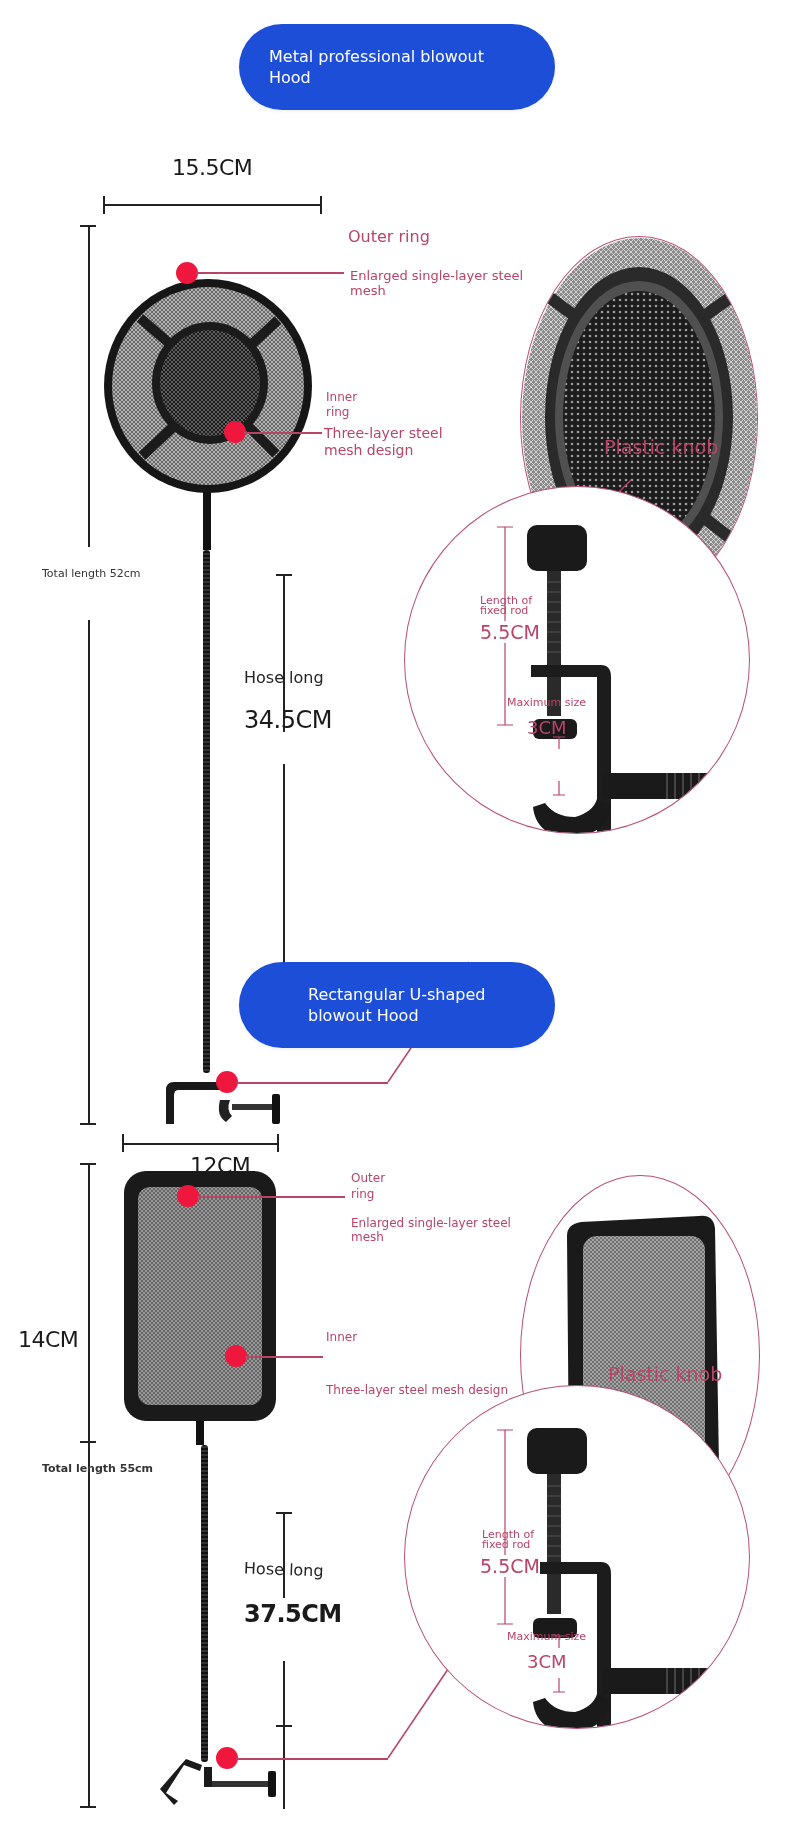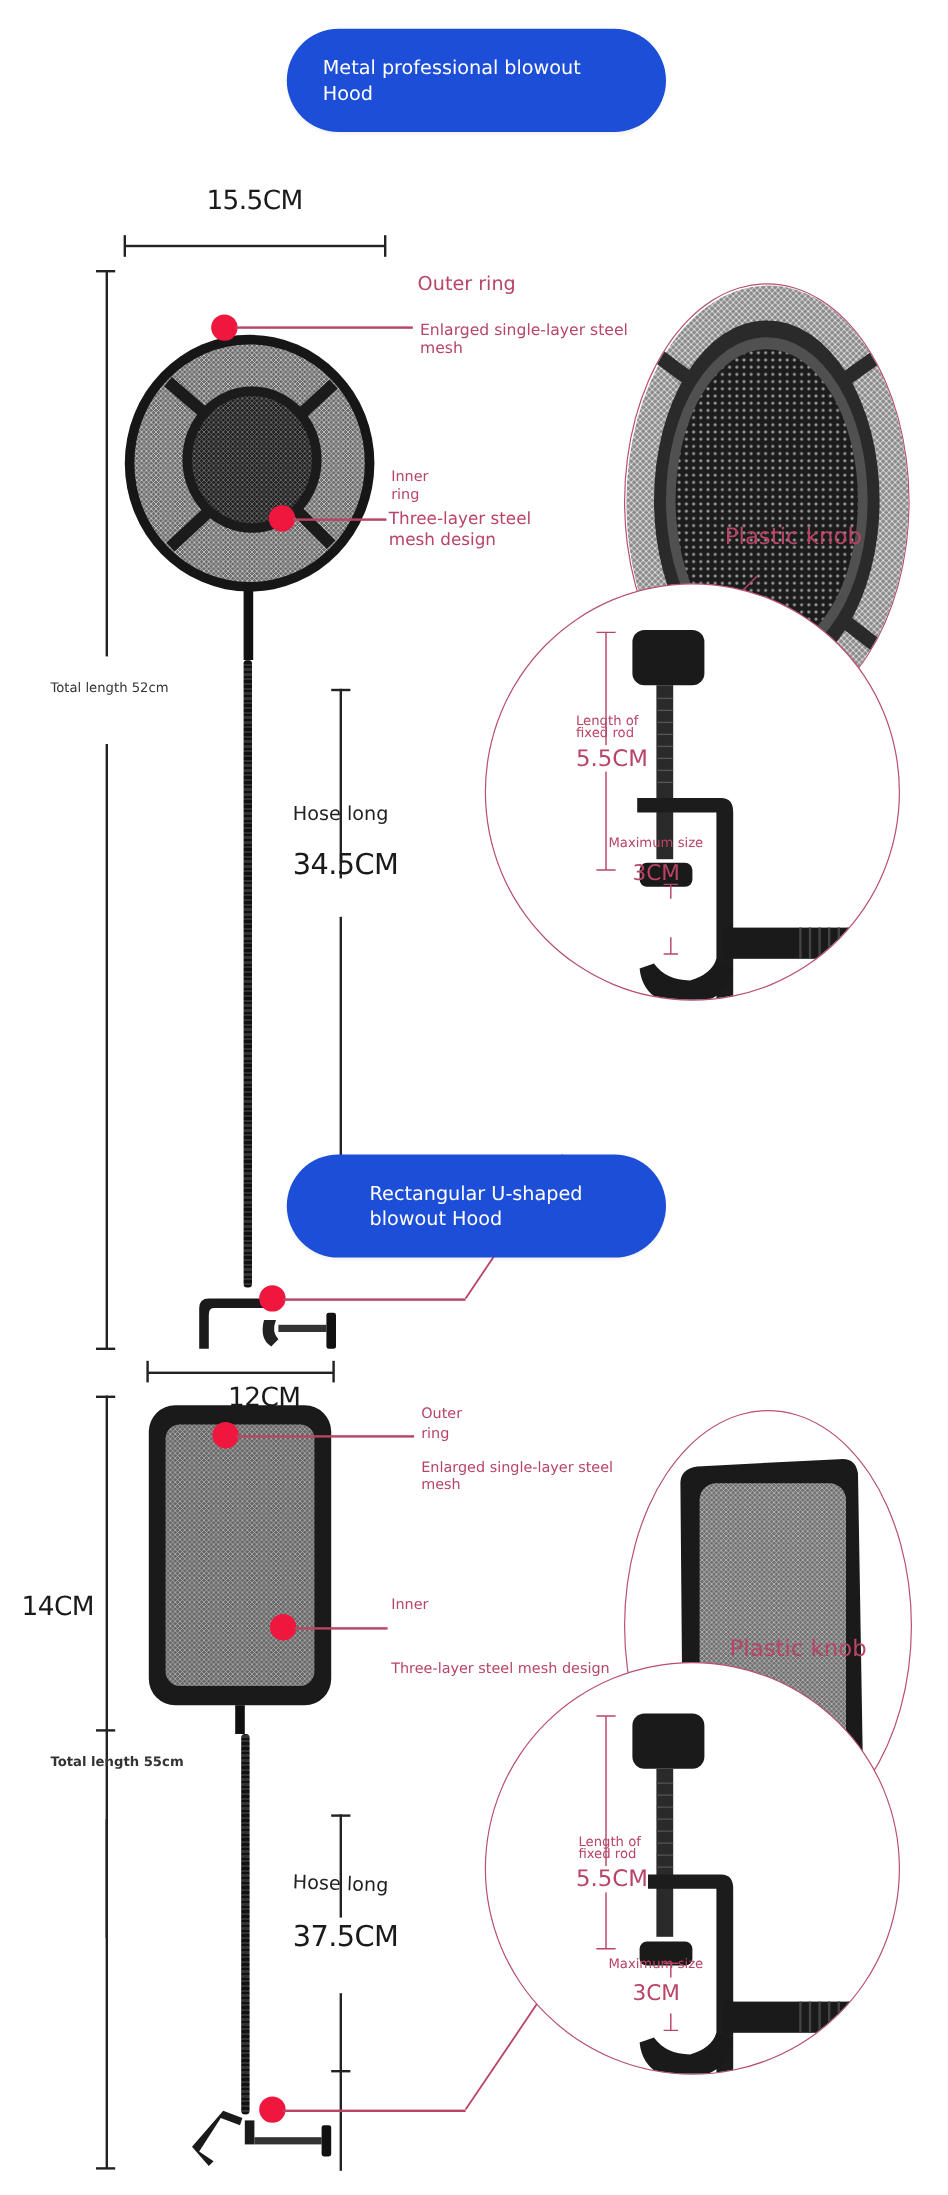--- a/index.html
+++ b/index.html
@@ -228,21 +228,21 @@
       <rect x="62" y="60" width="122" height="230" rx="14" fill="url(#m6)"></rect>
       <rect x="115" y="304" width="8" height="56" fill="#111"></rect>
     </svg>
   </div>
 
   <div class="gooseneck" style="left:201px; top:1445px; height:317px;"></div>
 
   <div class="tick-h" style="left:276px; top:1512px;"></div>
   <div class="vline" style="left:283px; top:1512px; height:86px;"></div>
   <div class="abs" style="left:244px; top:1560px; font-size:16px; color:#222; transform:rotate(2deg);">Hose long</div>
-  <div class="dim-text" style="left:244px; top:1600px; font-size:24px;">37.5CM</div>
+  <div class="dim-text" style="left:244px; top:1600px; font-size:24px;font-weight:bold;">37.5CM</div>
   <div class="vline" style="left:283px; top:1661px; height:266px; max-height:148px;"></div>
   <div class="tick-h" style="left:276px; top:1725px;"></div>
 
   <div class="abs" style="left:160px; top:1745px; width:135px; height:62px;">
     <svg width="135" height="62" viewBox="0 0 135 62">
       <path d="M6 48 L24 20 L40 26 L42 20 L26 14 L0 44 L14 60 L18 56 Z" fill="#1a1a1a"></path>
       <rect x="44" y="22" width="8" height="20" fill="#1a1a1a"></rect>
       <rect x="52" y="36" width="56" height="6" fill="#333"></rect>
       <rect x="108" y="26" width="8" height="26" rx="2" fill="#111"></rect>
     </svg>

